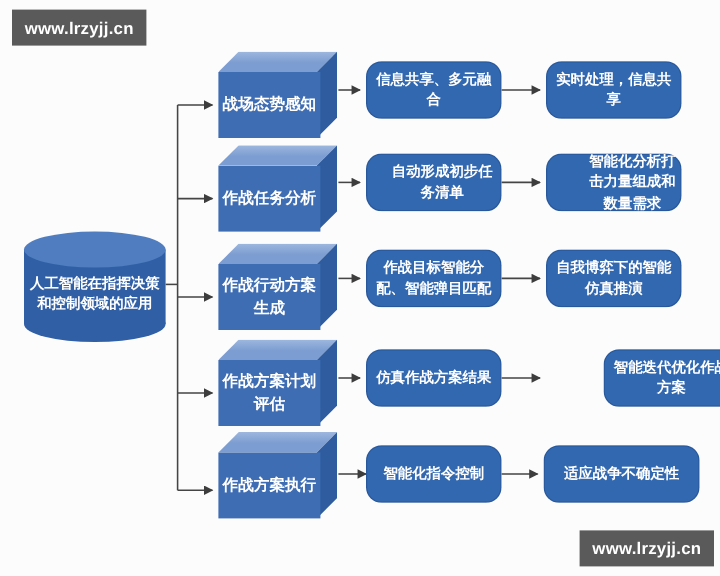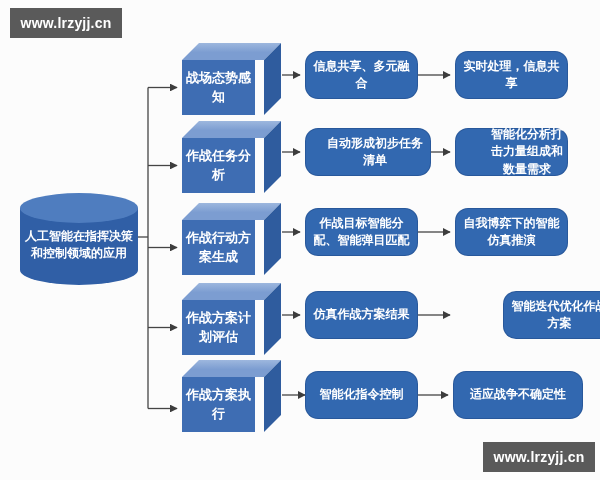--- a/index.html
+++ b/index.html
@@ -35,21 +35,21 @@
     position:absolute;left:0;top:0;width:99px;height:17px;
     background:linear-gradient(180deg,var(--cube-top-hi,#9db7de) 0%,var(--cube-top,#7c9dd1) 55%);
     clip-path:polygon(0 100%,17.2% 0,100% 0,82.8% 100%);
   }
   .cube .face-right{
     position:absolute;left:82px;top:0;width:17px;height:72px;
     background:var(--cube-right,#2f5c9e);
     clip-path:polygon(0 23.6%,100% 0,100% 76.4%,0 100%);
   }
   .cube .face-front{
-    position:absolute;left:0;top:17px;width:73px;height:55px;
+    position:absolute;left:0;top:17px;width:85px;height:55px;
     background:var(--cube-front,#3e6db3);
     display:flex;align-items:center;justify-content:center;text-align:center;
     color:#fff;font-weight:bold;font-size:13px;line-height:1.4;padding:0 2px;box-sizing:border-box;
   }
 
   
   .pill{
     position:absolute;height:48px;border-radius:13px;
     background:var(--pill,#3268b0);border:1px solid rgba(10,40,90,.25);
     display:flex;align-items:center;justify-content:center;text-align:center;
@@ -122,21 +122,21 @@
       <span class="bind-outcome">实时处理，信息共享</span>
     </div>
 
     <div class="cube" style="top: 121px; padding-left: 14px;">
       <div class="face-top"></div>
       <div class="face-right"></div>
       <div class="face-front">
         <span class="bind-stage">作战任务分析</span>
       </div>
     </div>
-    <div class="pill pill1" style="left: 305px; width: 126px; top: 128px; padding-left: 16px;">
+    <div class="pill pill1" style="left: 305px; width: 113px; top: 128px; padding-left: 16px;">
       <span class="bind-method">自动形成初步任务清单</span>
     </div>
     <div class="pill pill2" style="left: 455px; width: 113px; top: 128px; padding-left: 33px;">
       <span class="bind-outcome">智能化分析打击力量组成和数量需求</span>
     </div>
 
     <div class="cube" style="top: 203px;">
       <div class="face-top"></div>
       <div class="face-right"></div>
       <div class="face-front">

